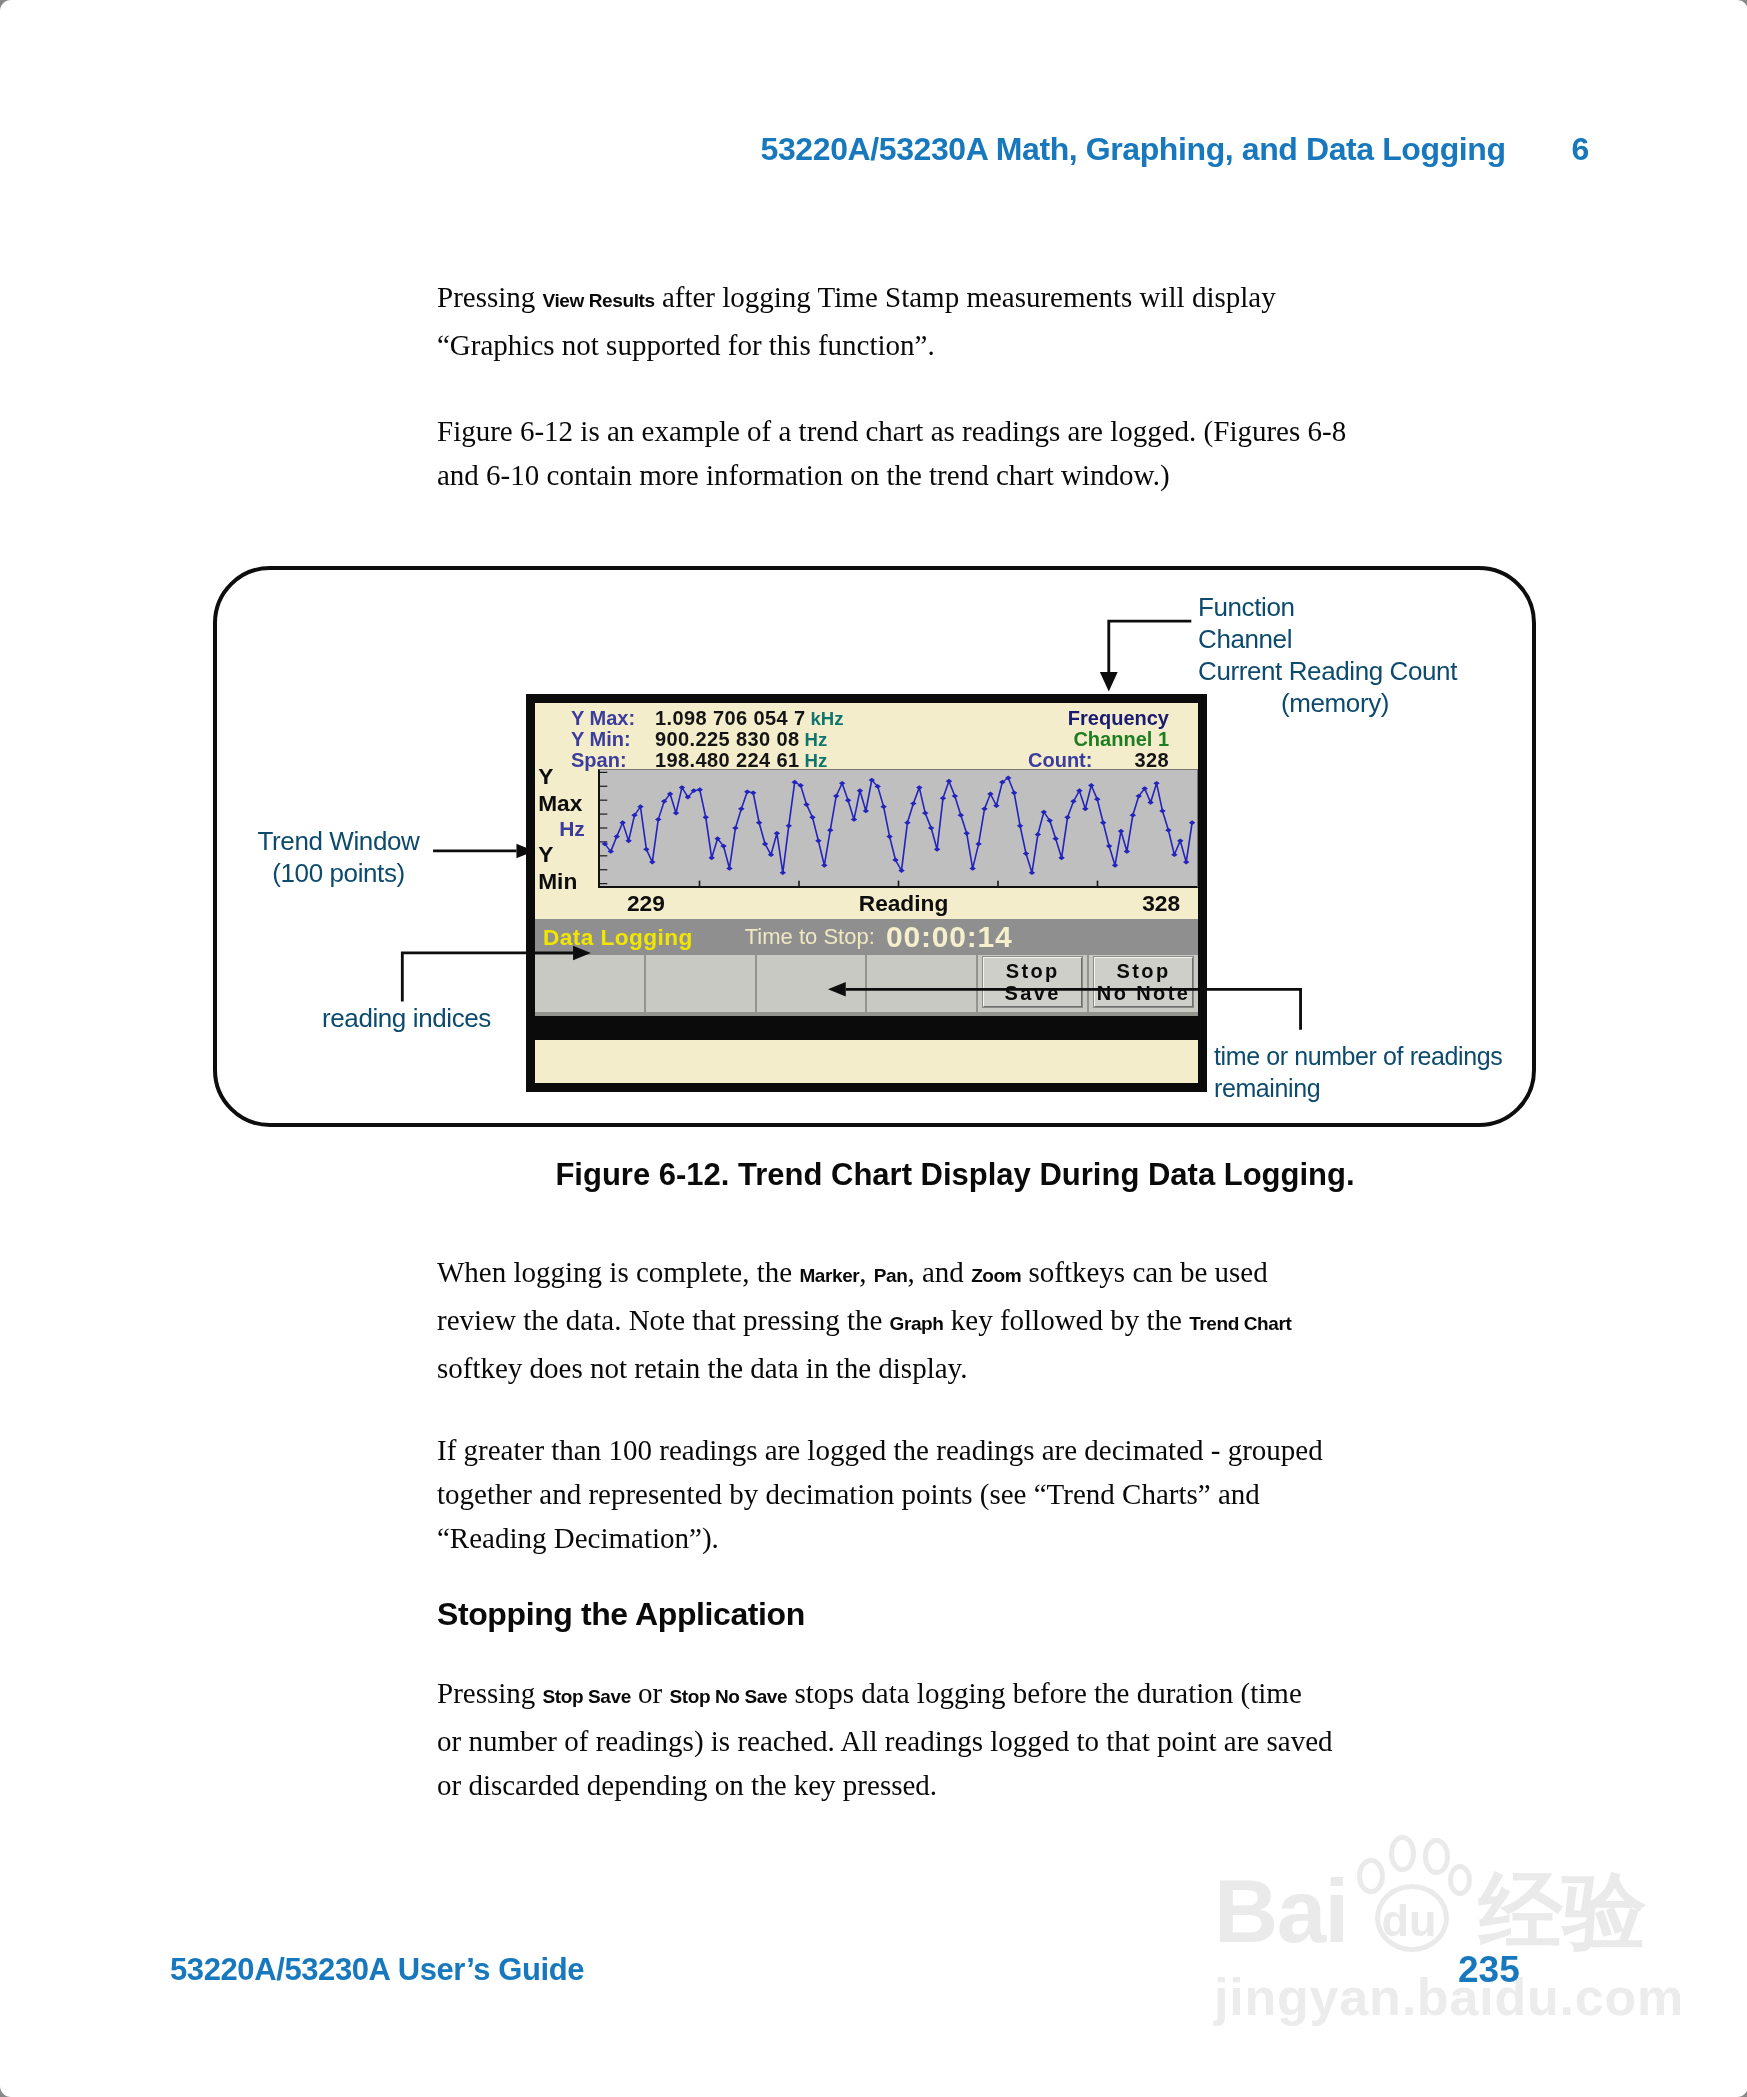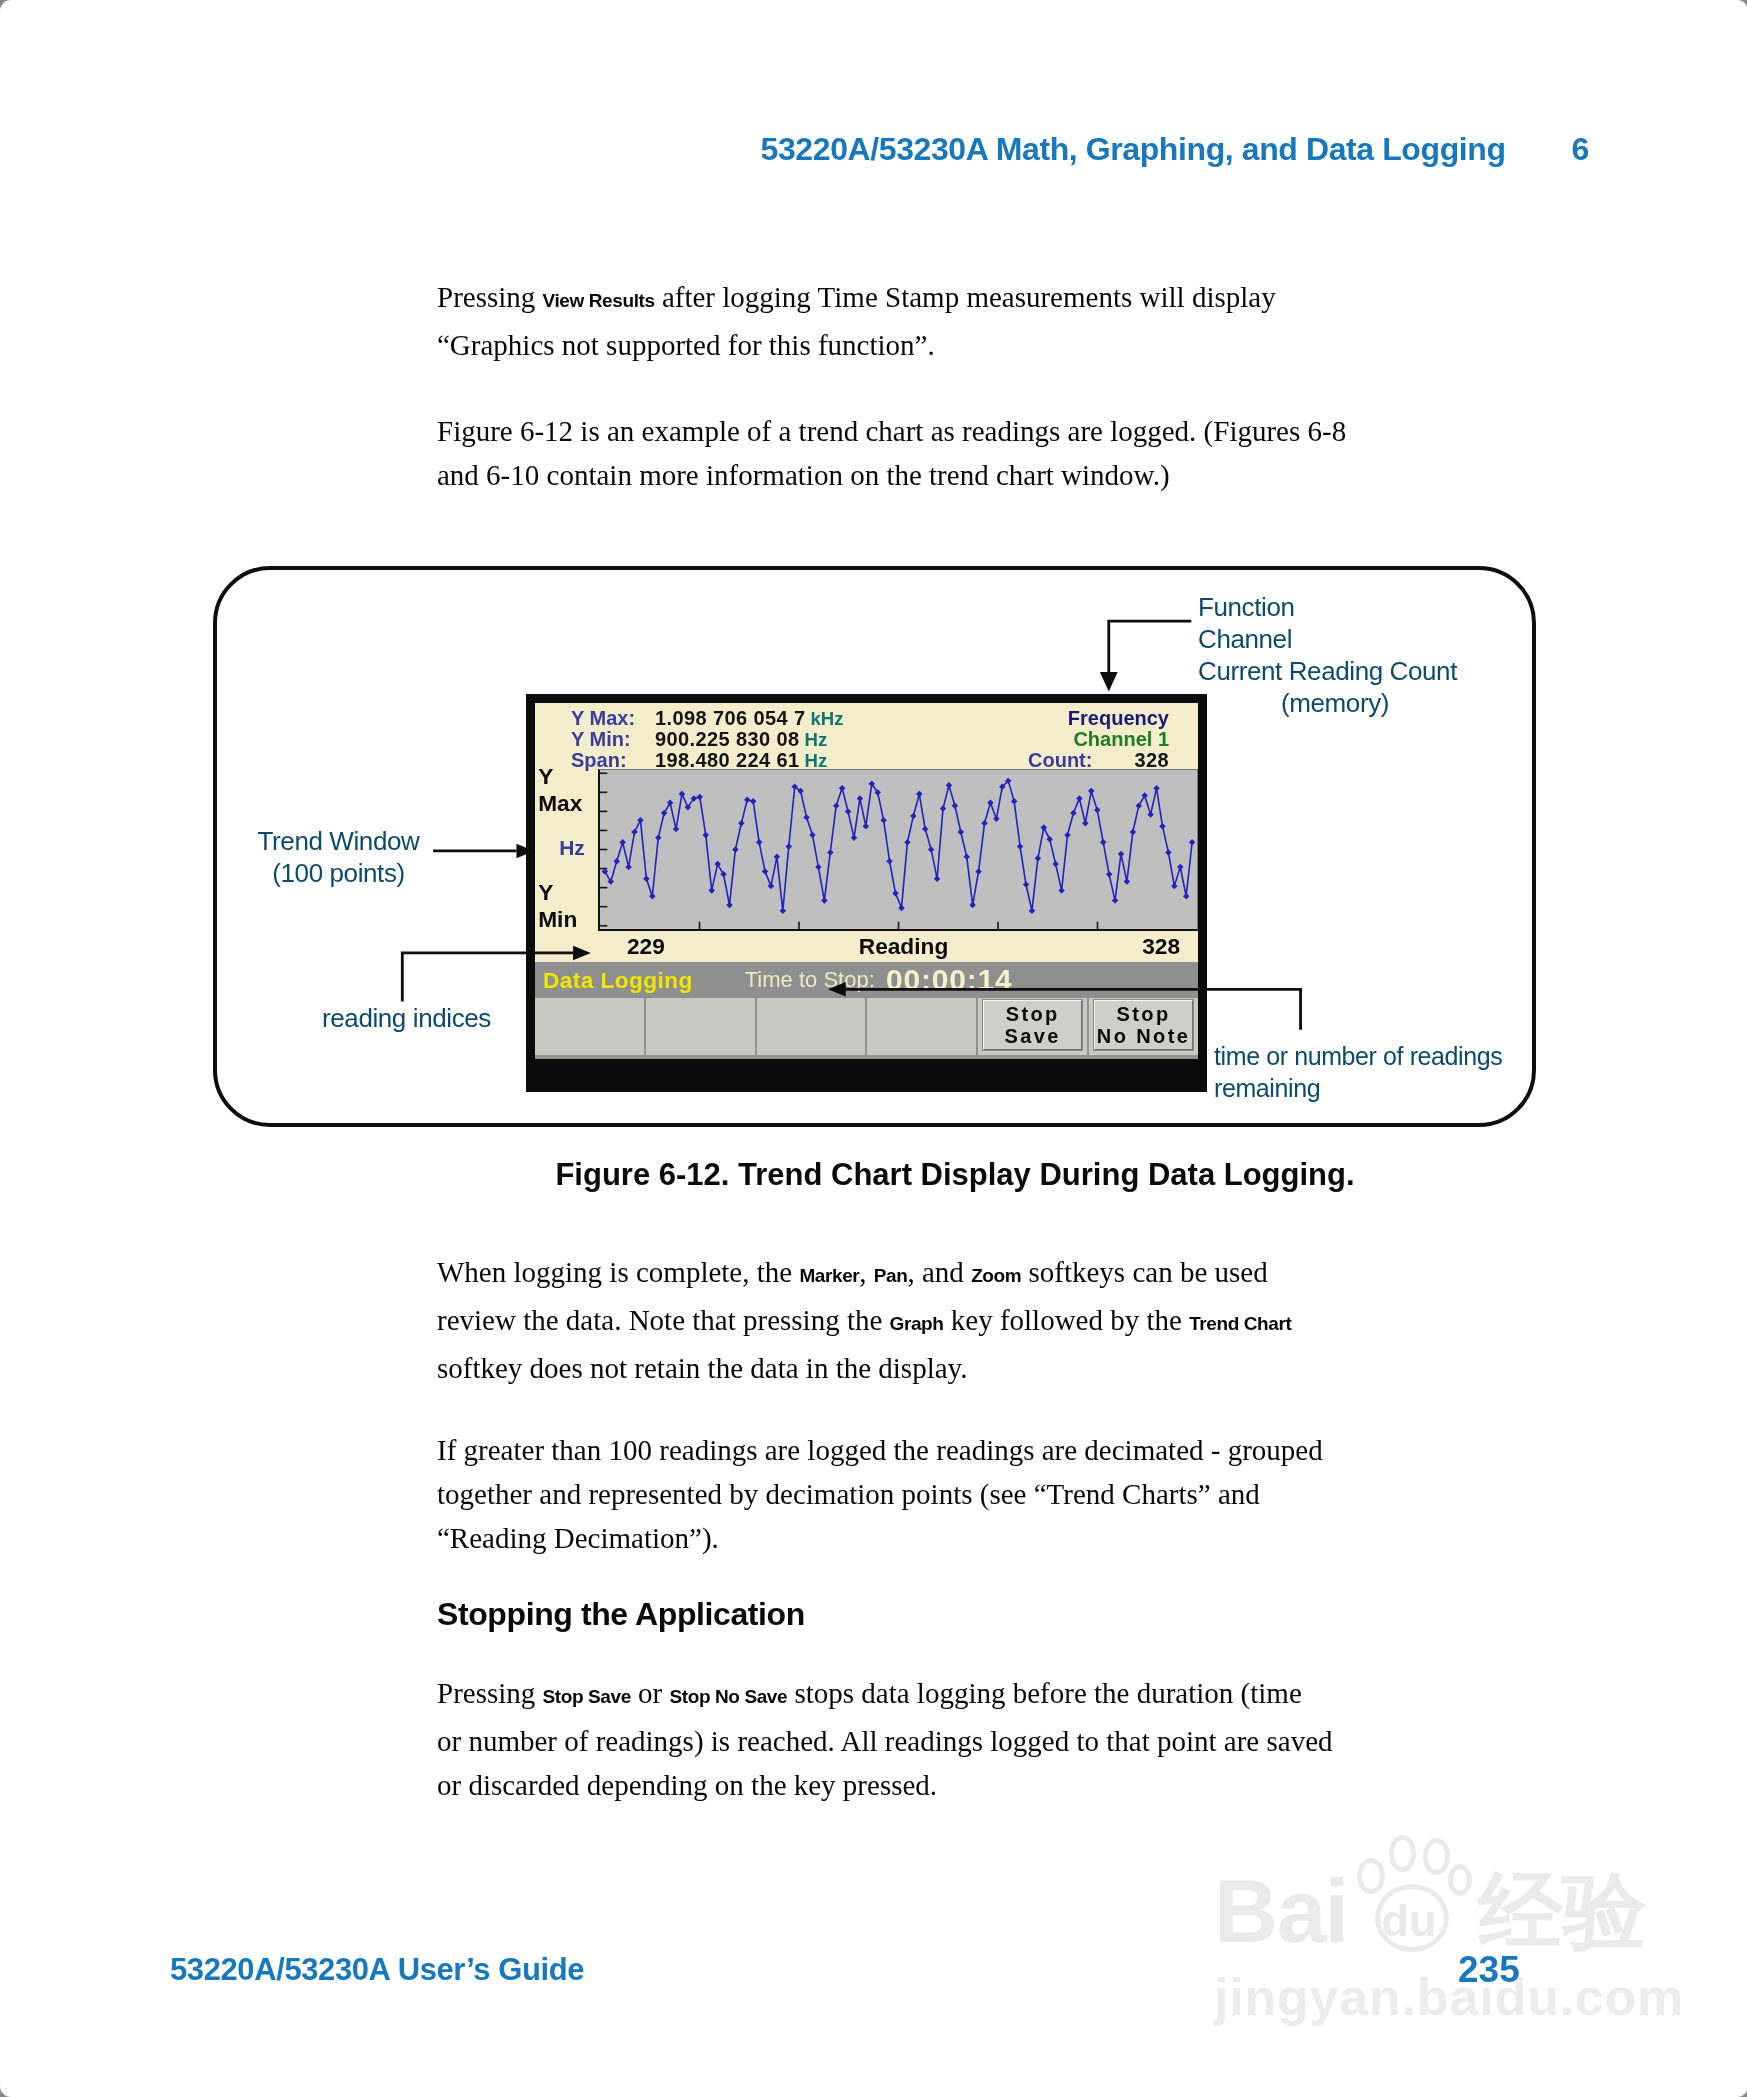--- a/index.html
+++ b/index.html
@@ -42,21 +42,21 @@
   .info { height:66px; padding:4px 29px 0 36px; display:flex; justify-content:space-between; }
   .info-row { display:flex; align-items:baseline; height:21px; font-size:20px; font-weight:bold; }
   .info-lbl { color:#3c3c9e; font-weight:600; width:84px; }
   .info-val { color:#141414; letter-spacing:0.4px; }
   .info-unit { color:#0f766e; font-weight:600; font-size:18.6px; margin-left:4.9px; }
   .info-right .info-row { justify-content:flex-end; }
   .fn-name { color:#1a1a72; }
   .ch-name { color:#1f7d21; }
   .cnt-val { color:#141414; margin-left:42px; }
 
-  .chart-row { display:flex; height:162px; }
+  .chart-row { display:flex; height:119px; }
   .ycol { width:63px; display:flex; flex-direction:column; justify-content:space-between;
           padding:0 0 0 3.2px; position:relative; }
   .ymax { font-size:22.7px; font-weight:bold; color:#0d0d0d; margin-top:-6.5px; }
   .yunit { font-size:21px; font-weight:bold; color:#3c3c9e; margin-left:21px; }
   .ymin { font-size:22.7px; font-weight:bold; color:#0d0d0d; margin-bottom:-1.6px; }
   .plot { flex:1; background:#bfbfbf; border:1.6px solid #777;
           border-left:2.4px solid #111; border-bottom:2.4px solid #111; }
   .plot svg { display:block; width:100%; height:100%; }
 
   .xaxis { margin-left:63px; width:595px; height:31px; display:flex; justify-content:space-between;

